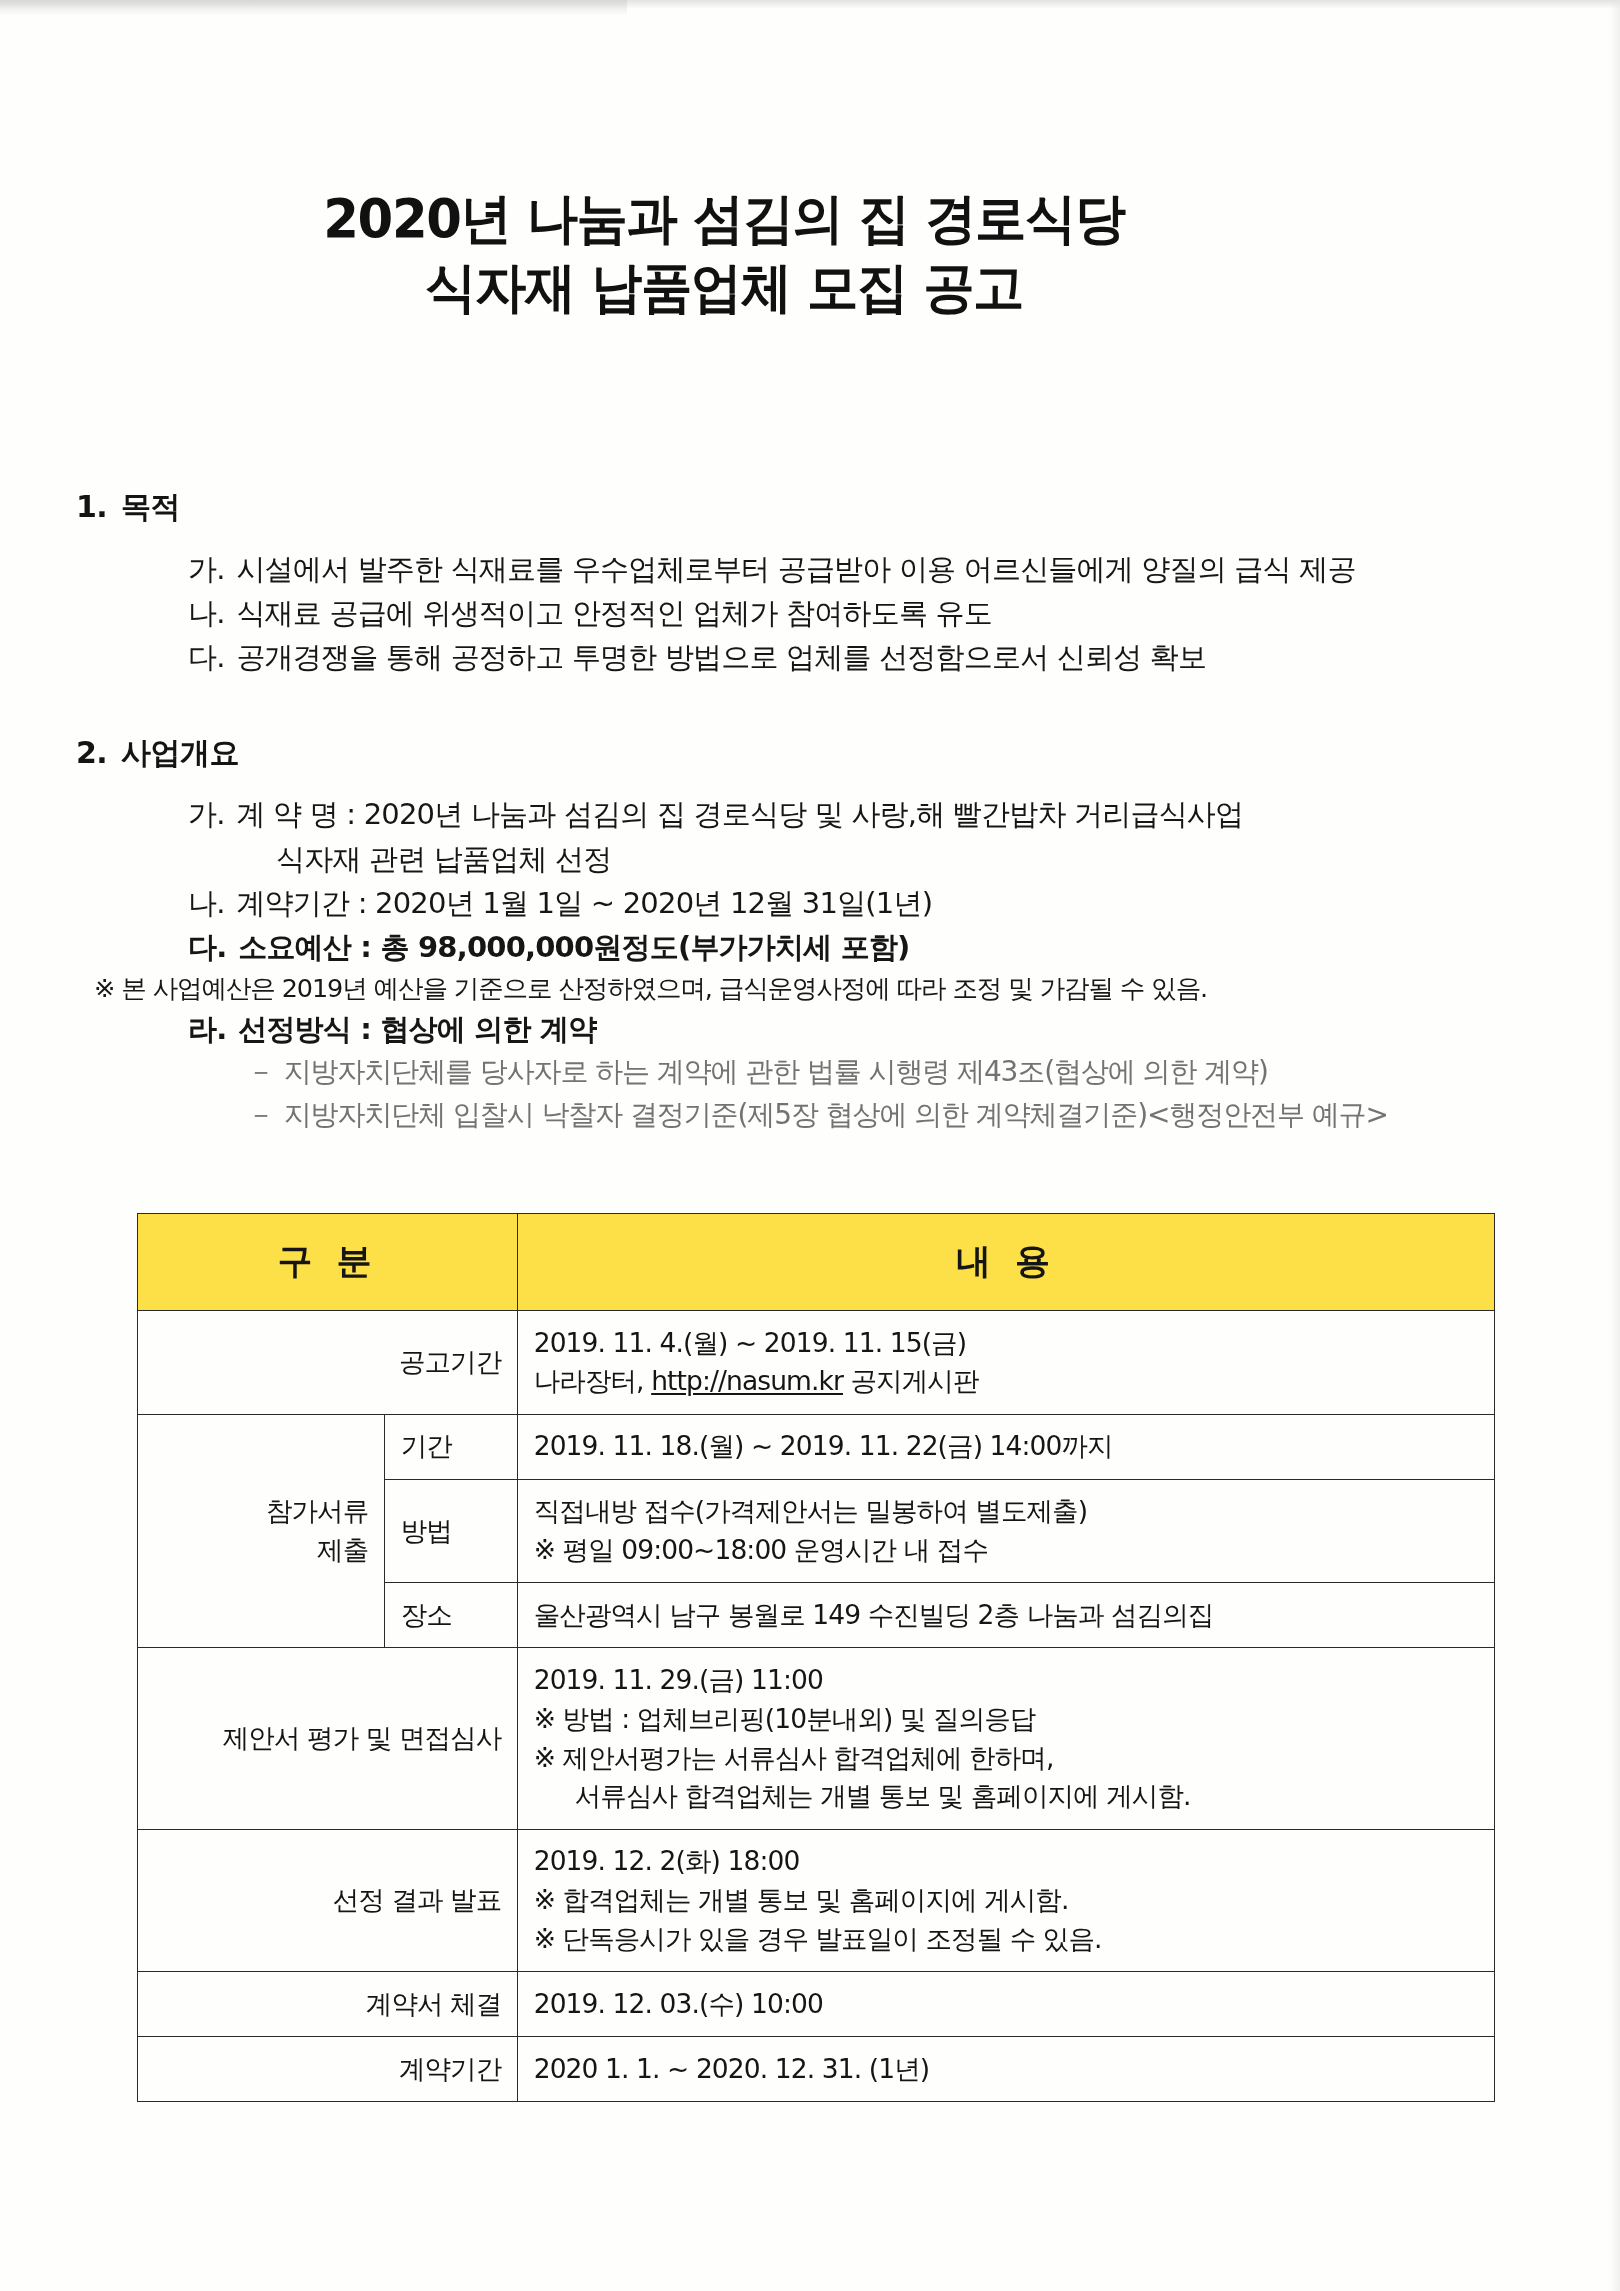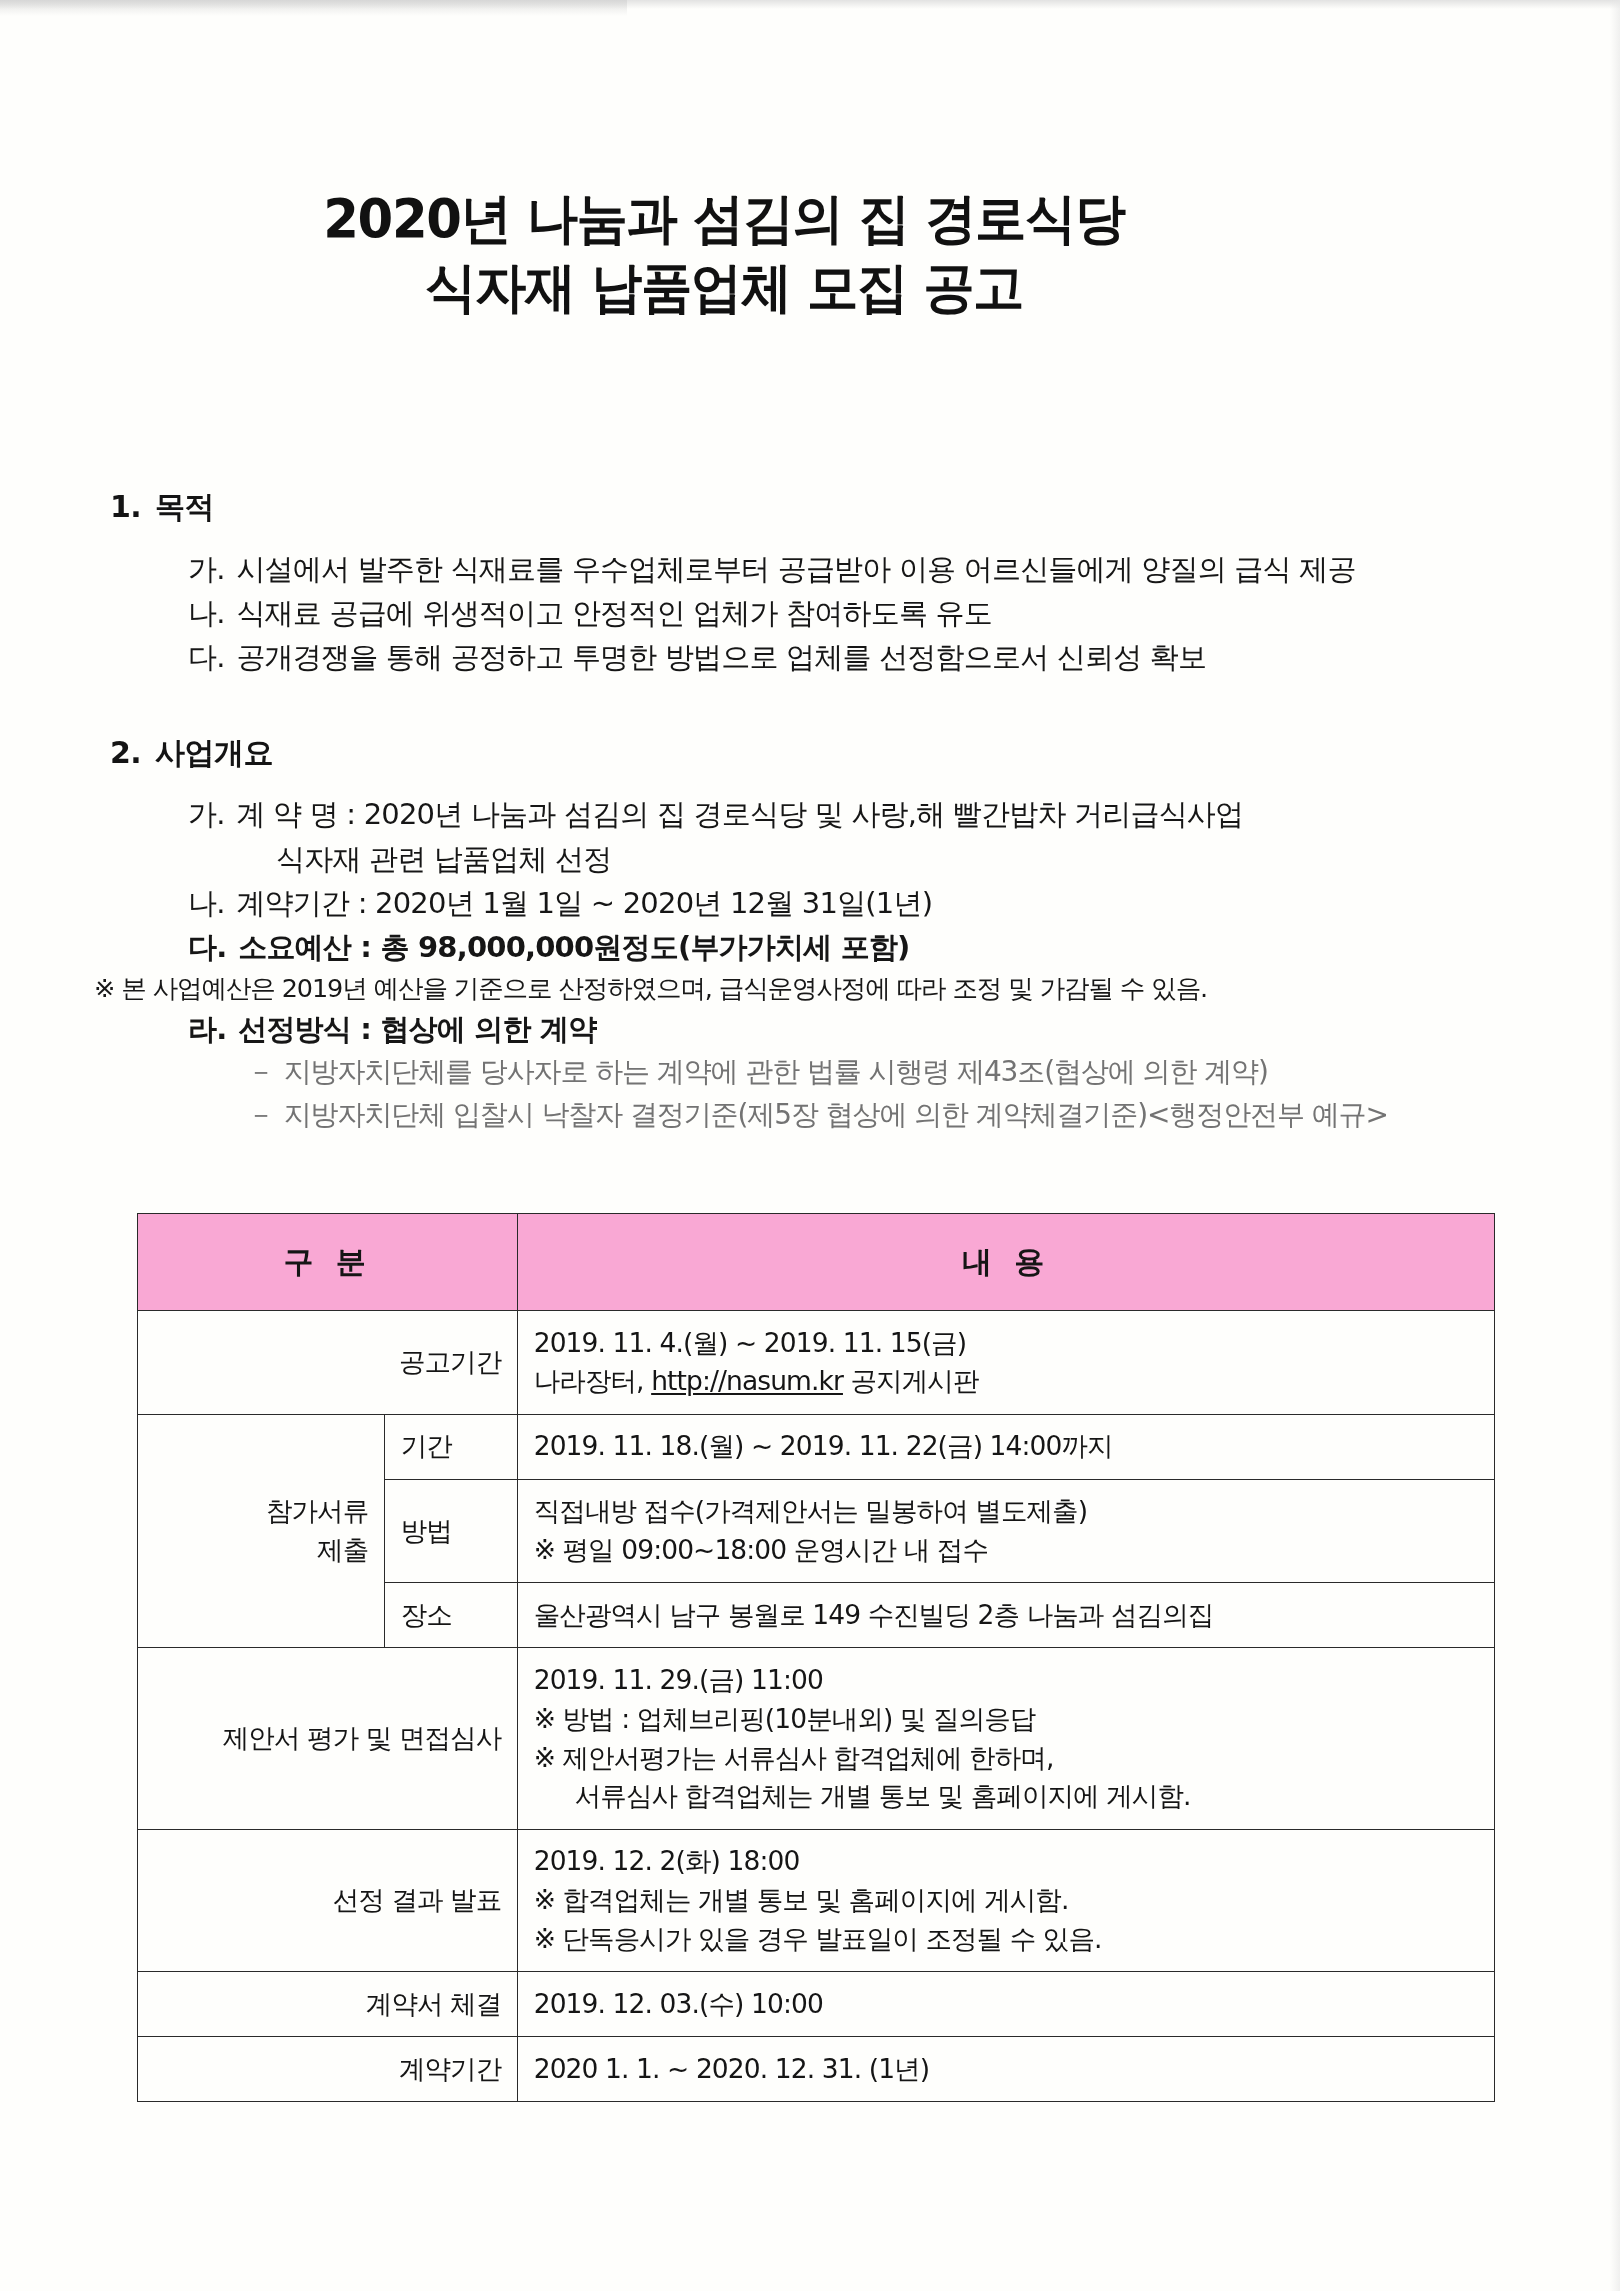--- a/index.html
+++ b/index.html
@@ -65,21 +65,21 @@
   .content {
     position: absolute;
     top: 484px;
     left: 0;
     width: 1620px;
   }
   .sec-head {
     font-size: 30px;
     font-weight: 700;
     letter-spacing: -0.5px;
-    margin-left: 110px;
+    margin-left: 76px;
     line-height: 1.5;
     color: #141414;
   }
   .sec-head .num { margin-right: 13.7px; }
   .item {
     font-size: 29px;
     letter-spacing: -0.8px;
     line-height: 1.52;
     margin-left: 188px;
     color: #161616;
@@ -123,24 +123,24 @@
     border: 1.6px solid #2a2a2a;
     padding: 12.7px 15.7px;
     font-size: 26.5px;
     letter-spacing: -0.9px;
     line-height: 1.46;
     vertical-align: middle;
     color: #151515;
     background: #fefefc;
   }
   table.sched th {
-    background: #f9a8d4;
+    background: #fde047;
     font-weight: 700;
     text-align: center;
-    font-size: 30px;
+    font-size: 35px;
     letter-spacing: 5.9px;
     padding: 21.6px 9.8px;
     height: 53px;
   }
   td.cat {
     text-align: right;
     font-weight: 400;
     letter-spacing: -0.4px;
   }
   td.sub {

